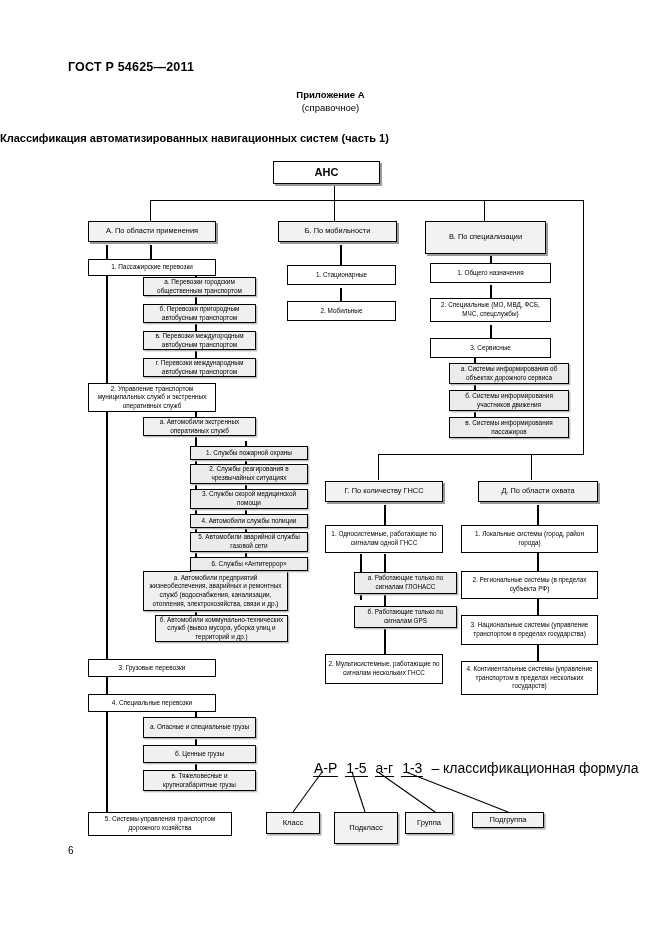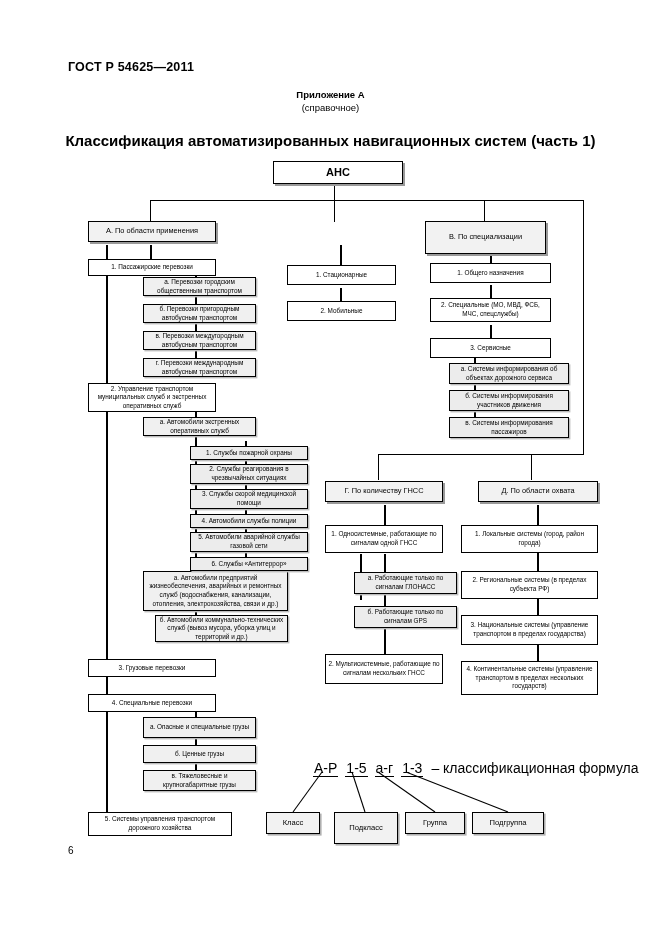--- a/index.html
+++ b/index.html
@@ -14,22 +14,22 @@
   .std-no{
     position:absolute;left:68px;top:60px;
     font-size:12.5px;font-weight:bold;letter-spacing:.2px;
   }
   .appendix{
     position:absolute;left:0;top:88px;width:661px;text-align:center;
     font-size:9.5px;font-weight:bold;line-height:13px;
   }
   .appendix .sub{font-weight:normal;}
   .doc-title{
-    position:absolute;left:0;top:132px;width:661px;text-align:center;
-    font-size:15px;font-weight:bold;
+    position:absolute;left:0;top:132px;width:661px;
+    font-size:11px;font-weight:bold;
   }
   .page-no{
     position:absolute;left:68px;top:845px;font-size:10px;
   }
 
   
   #diagram{position:absolute;left:0;top:0;width:661px;height:935px;}
 
   .node{
     position:absolute;box-sizing:border-box;
@@ -115,23 +115,24 @@
 
     <div class="ln v thick" style="left:384px;top:505px;height:20px;"></div>
     <div class="ln v thick" style="left:384px;top:554px;height:100px;"></div>
     <div class="ln v thick" style="left:360px;top:554px;height:46px;"></div>
 
     <div class="ln v thick" style="left:537px;top:505px;height:20px;"></div>
     <div class="ln v thick" style="left:537px;top:553px;height:18px;"></div>
     <div class="ln v thick" style="left:537px;top:599px;height:16px;"></div>
     <div class="ln v thick" style="left:537px;top:645px;height:16px;"></div>
 
-    <div class="node root" style="left:273px;top:161px;width:130px;height:23px;text-align:center;">АНС</div>
+    <div class="node root" style="left:273px;top:161px;width:107px;height:23px;text-align:center;">АНС</div>
 
     <div class="node lvl1" style="left:88px;top:221px;width:128px;height:21px;">А. По области применения</div>
+    <div class="node lvl1" style="left:278px;top:221px;width:119px;height:21px;">Б. По мобильности</div>
     <div class="node lvl1" style="left:425px;top:221px;width:121px;height:33px;">В. По специализации</div>
     <div class="node lvl1" style="left:325px;top:481px;width:118px;height:21px;">Г. По количеству ГНСС</div>
     <div class="node lvl1" style="left:478px;top:481px;width:120px;height:21px;">Д. По области охвата</div>
 
     <div class="node lvl2" style="left:88px;top:259px;width:128px;height:17px;">1. Пассажирские перевозки</div>
     <div class="node lvl2" style="left:88px;top:383px;width:128px;height:29px;">2. Управление транспортом муниципальных служб и экстренных оперативных служб</div>
     <div class="node lvl2" style="left:88px;top:659px;width:128px;height:18px;">3. Грузовые перевозки</div>
     <div class="node lvl2" style="left:88px;top:694px;width:128px;height:18px;">4. Специальные перевозки</div>
     <div class="node lvl2" style="left:88px;top:812px;width:144px;height:24px;">5. Системы управления транспортом дорожного хозяйства</div>
 
@@ -183,19 +184,19 @@
 
     <svg class="leaders" viewBox="0 0 661 935">
       <line x1="322" y1="772" x2="293" y2="812" stroke="#000" stroke-width="1.1"></line>
       <line x1="352" y1="772" x2="365" y2="812" stroke="#000" stroke-width="1.1"></line>
       <line x1="378" y1="772" x2="435" y2="812" stroke="#000" stroke-width="1.1"></line>
       <line x1="406" y1="772" x2="508" y2="812" stroke="#000" stroke-width="1.1"></line>
     </svg>
 
     <div class="node legend-box" style="left:266px;top:812px;width:54px;height:22px;">Класс</div>
     <div class="node legend-box" style="left:334px;top:812px;width:64px;height:32px;">Подкласс</div>
-    <div class="node legend-box" style="left:405px;top:812px;width:60px;height:22px;">Группа</div>
-    <div class="node legend-box" style="left:472px;top:812px;width:72px;height:22px;">Подгруппа</div>
+    <div class="node legend-box" style="left:405px;top:812px;width:48px;height:22px;">Группа</div>
+    <div class="node legend-box" style="left:472px;top:812px;width:72px;height:16px;">Подгруппа</div>
 
   </div>
 
   <div class="page-no">6</div>
 </div>
 
 </body></html>

